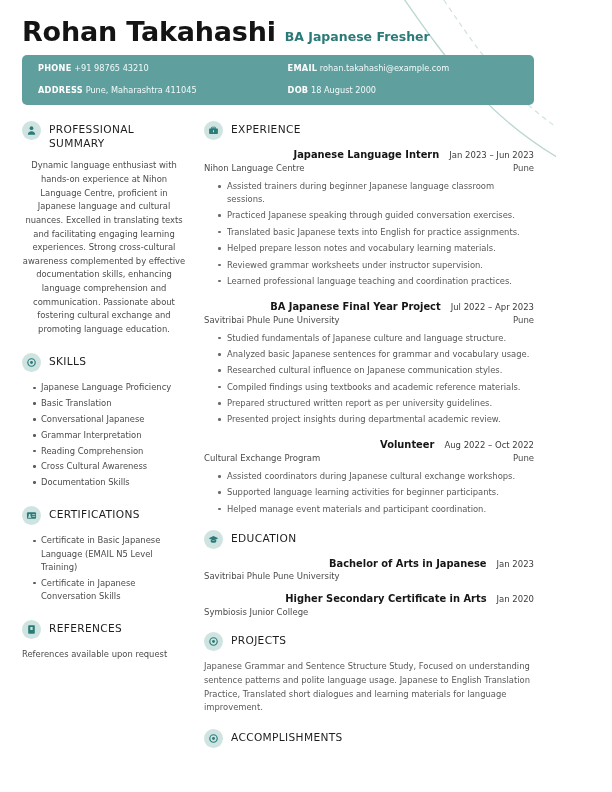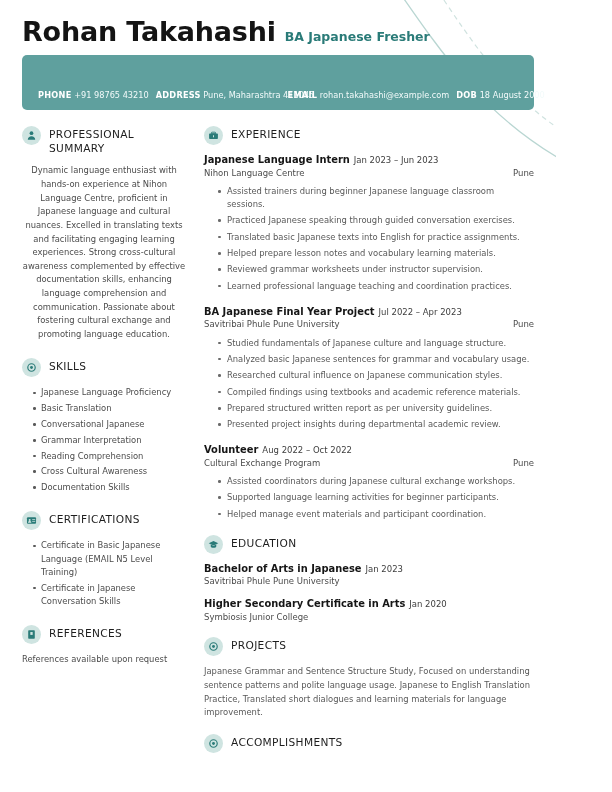--- a/index.html
+++ b/index.html
@@ -66,23 +66,22 @@
     border-radius: 5px;
     padding: 9px 16px 10px 16px;
     display: flex;
     color: #ffffff;
     font-size: 8.2px;
     position: relative;
     z-index: 2;
   }
   .contact-col {
     display: flex;
-    flex-direction: row;
-    gap: 7px;
-    margin-top: 27px;
+    flex-direction: column;
+    gap: 13px;
   }
   .contact-col.left { width: 52%; }
   .contact-col.right { width: 48%; }
   .contact-line {
     line-height: 1.1;
     white-space: nowrap;
   }
   .contact-key {
     font-weight: 700;
     letter-spacing: 0.25px;
@@ -177,23 +176,23 @@
   .ref-text {
     font-size: 8.4px;
     line-height: 1.6;
     color: #4b4b4b;
   }
 
   
   .entry { margin-bottom: 13px; }
   .entry-head {
     display: flex;
-    justify-content: flex-start;
+    justify-content: flex-end;
     align-items: baseline;
-    gap: 4px;
+    gap: 10px;
   }
   .entry-title {
     font-size: 9.9px;
     font-weight: 700;
     color: #161616;
     line-height: 1.3;
   }
   .entry-date {
     font-size: 8.5px;
     color: #3d3d3d;

